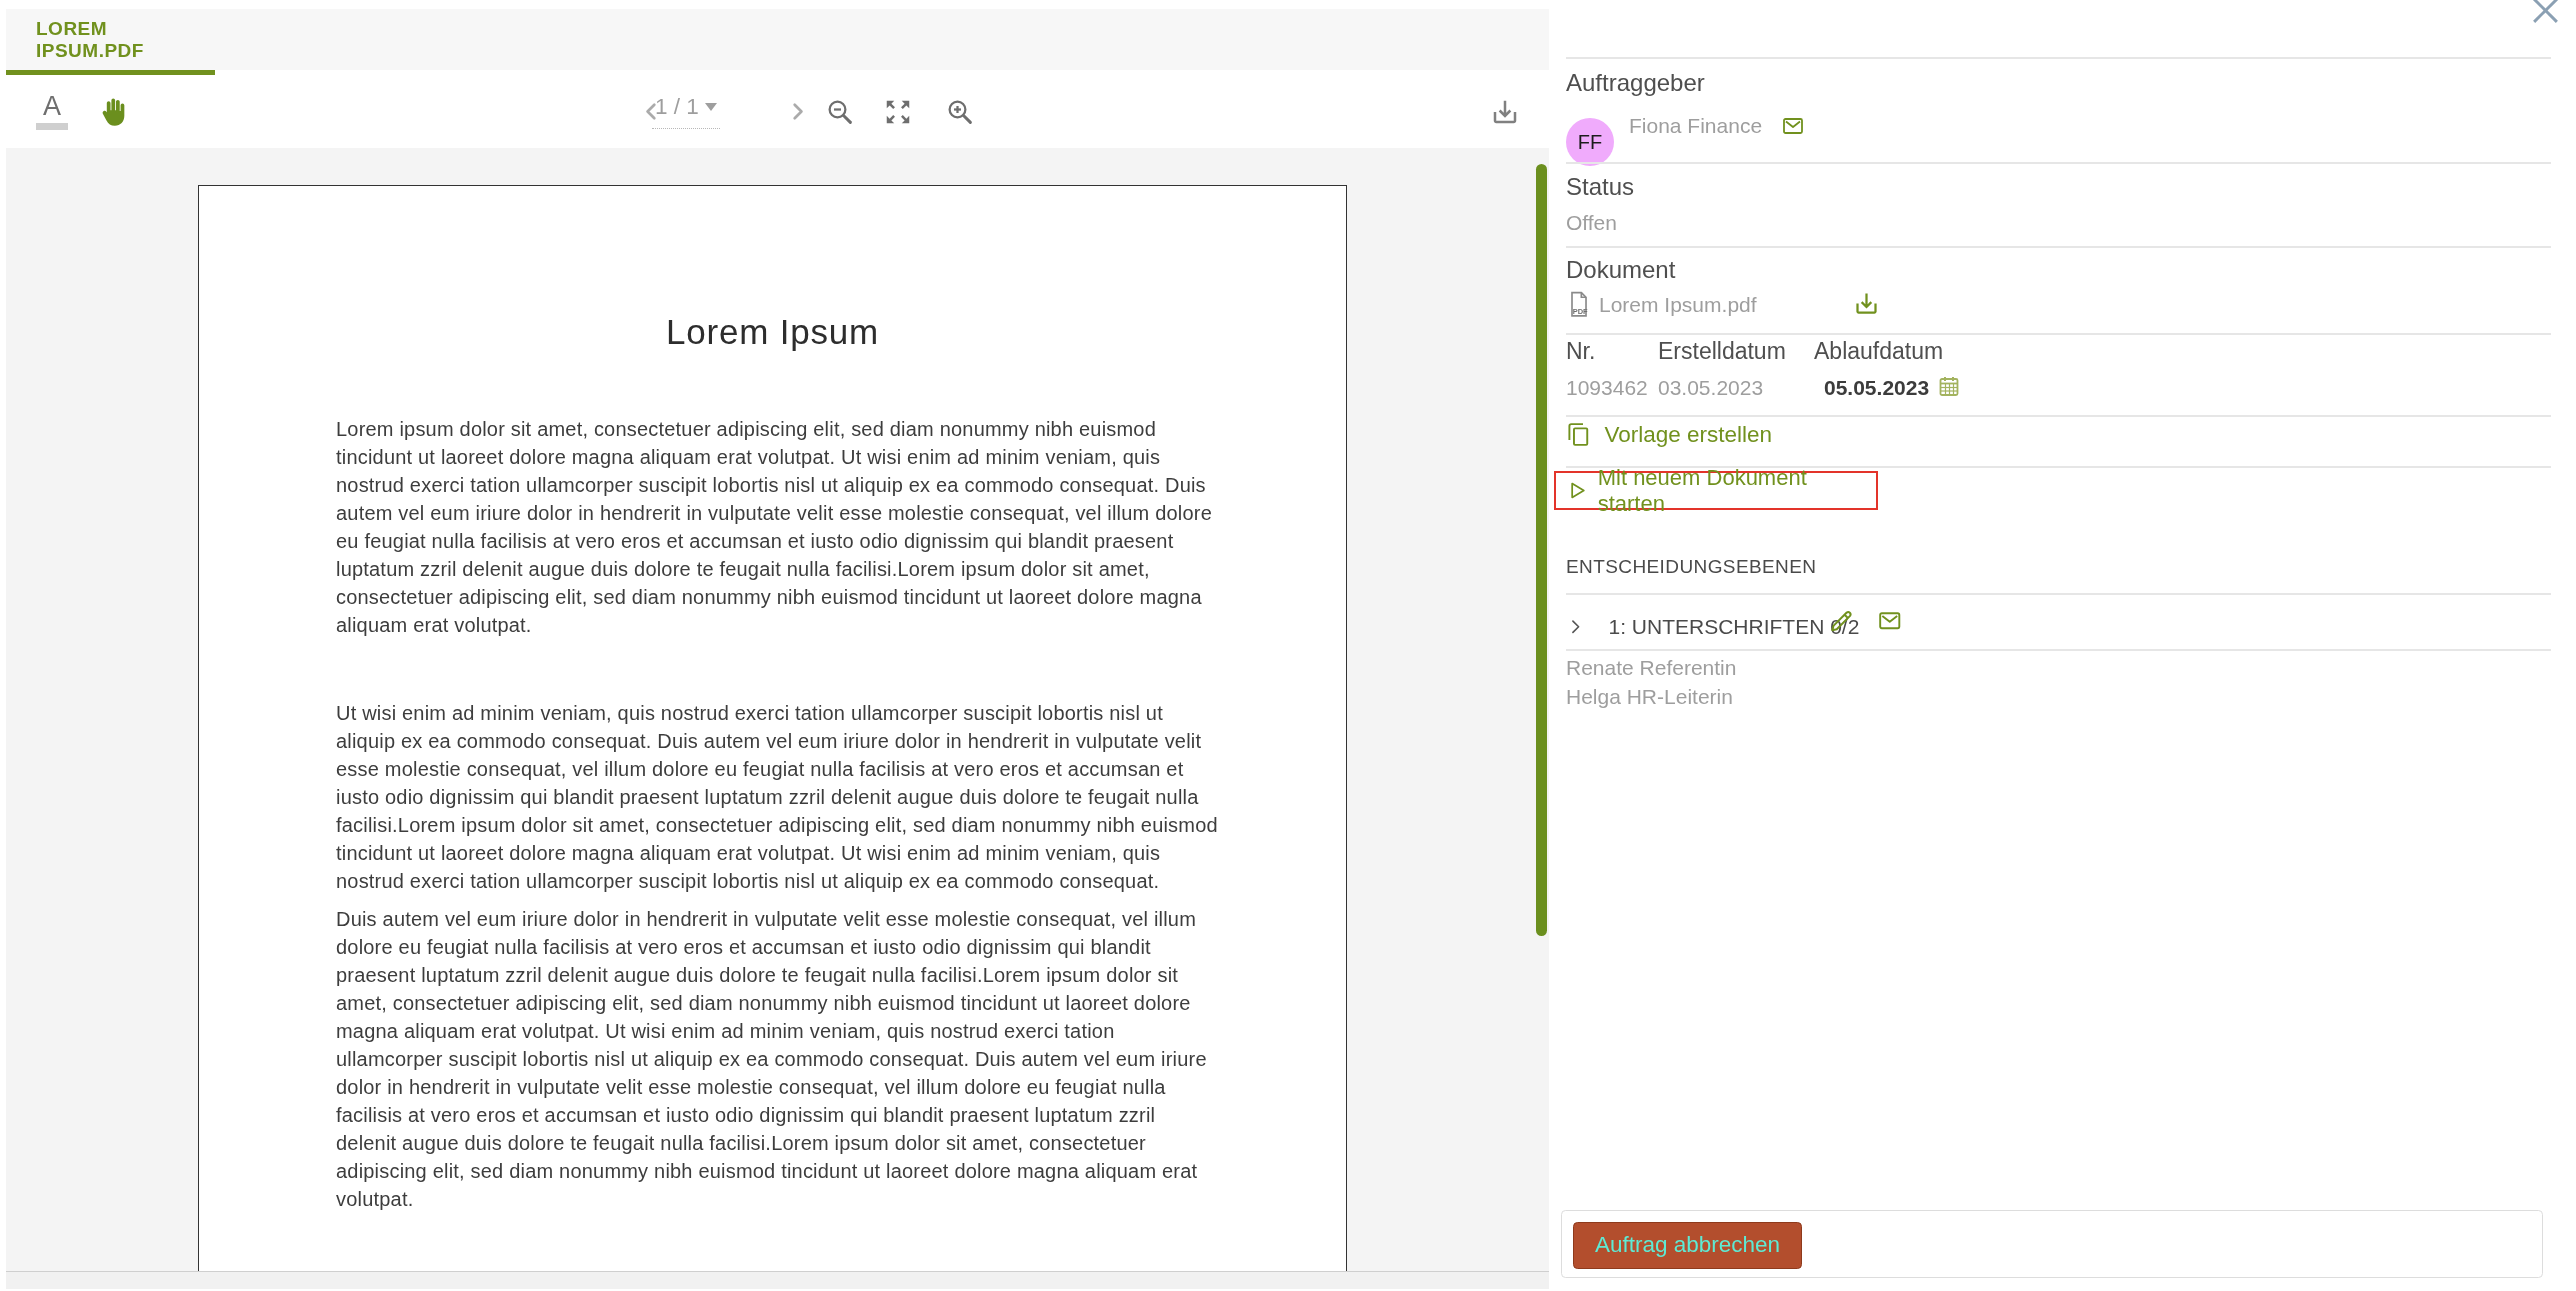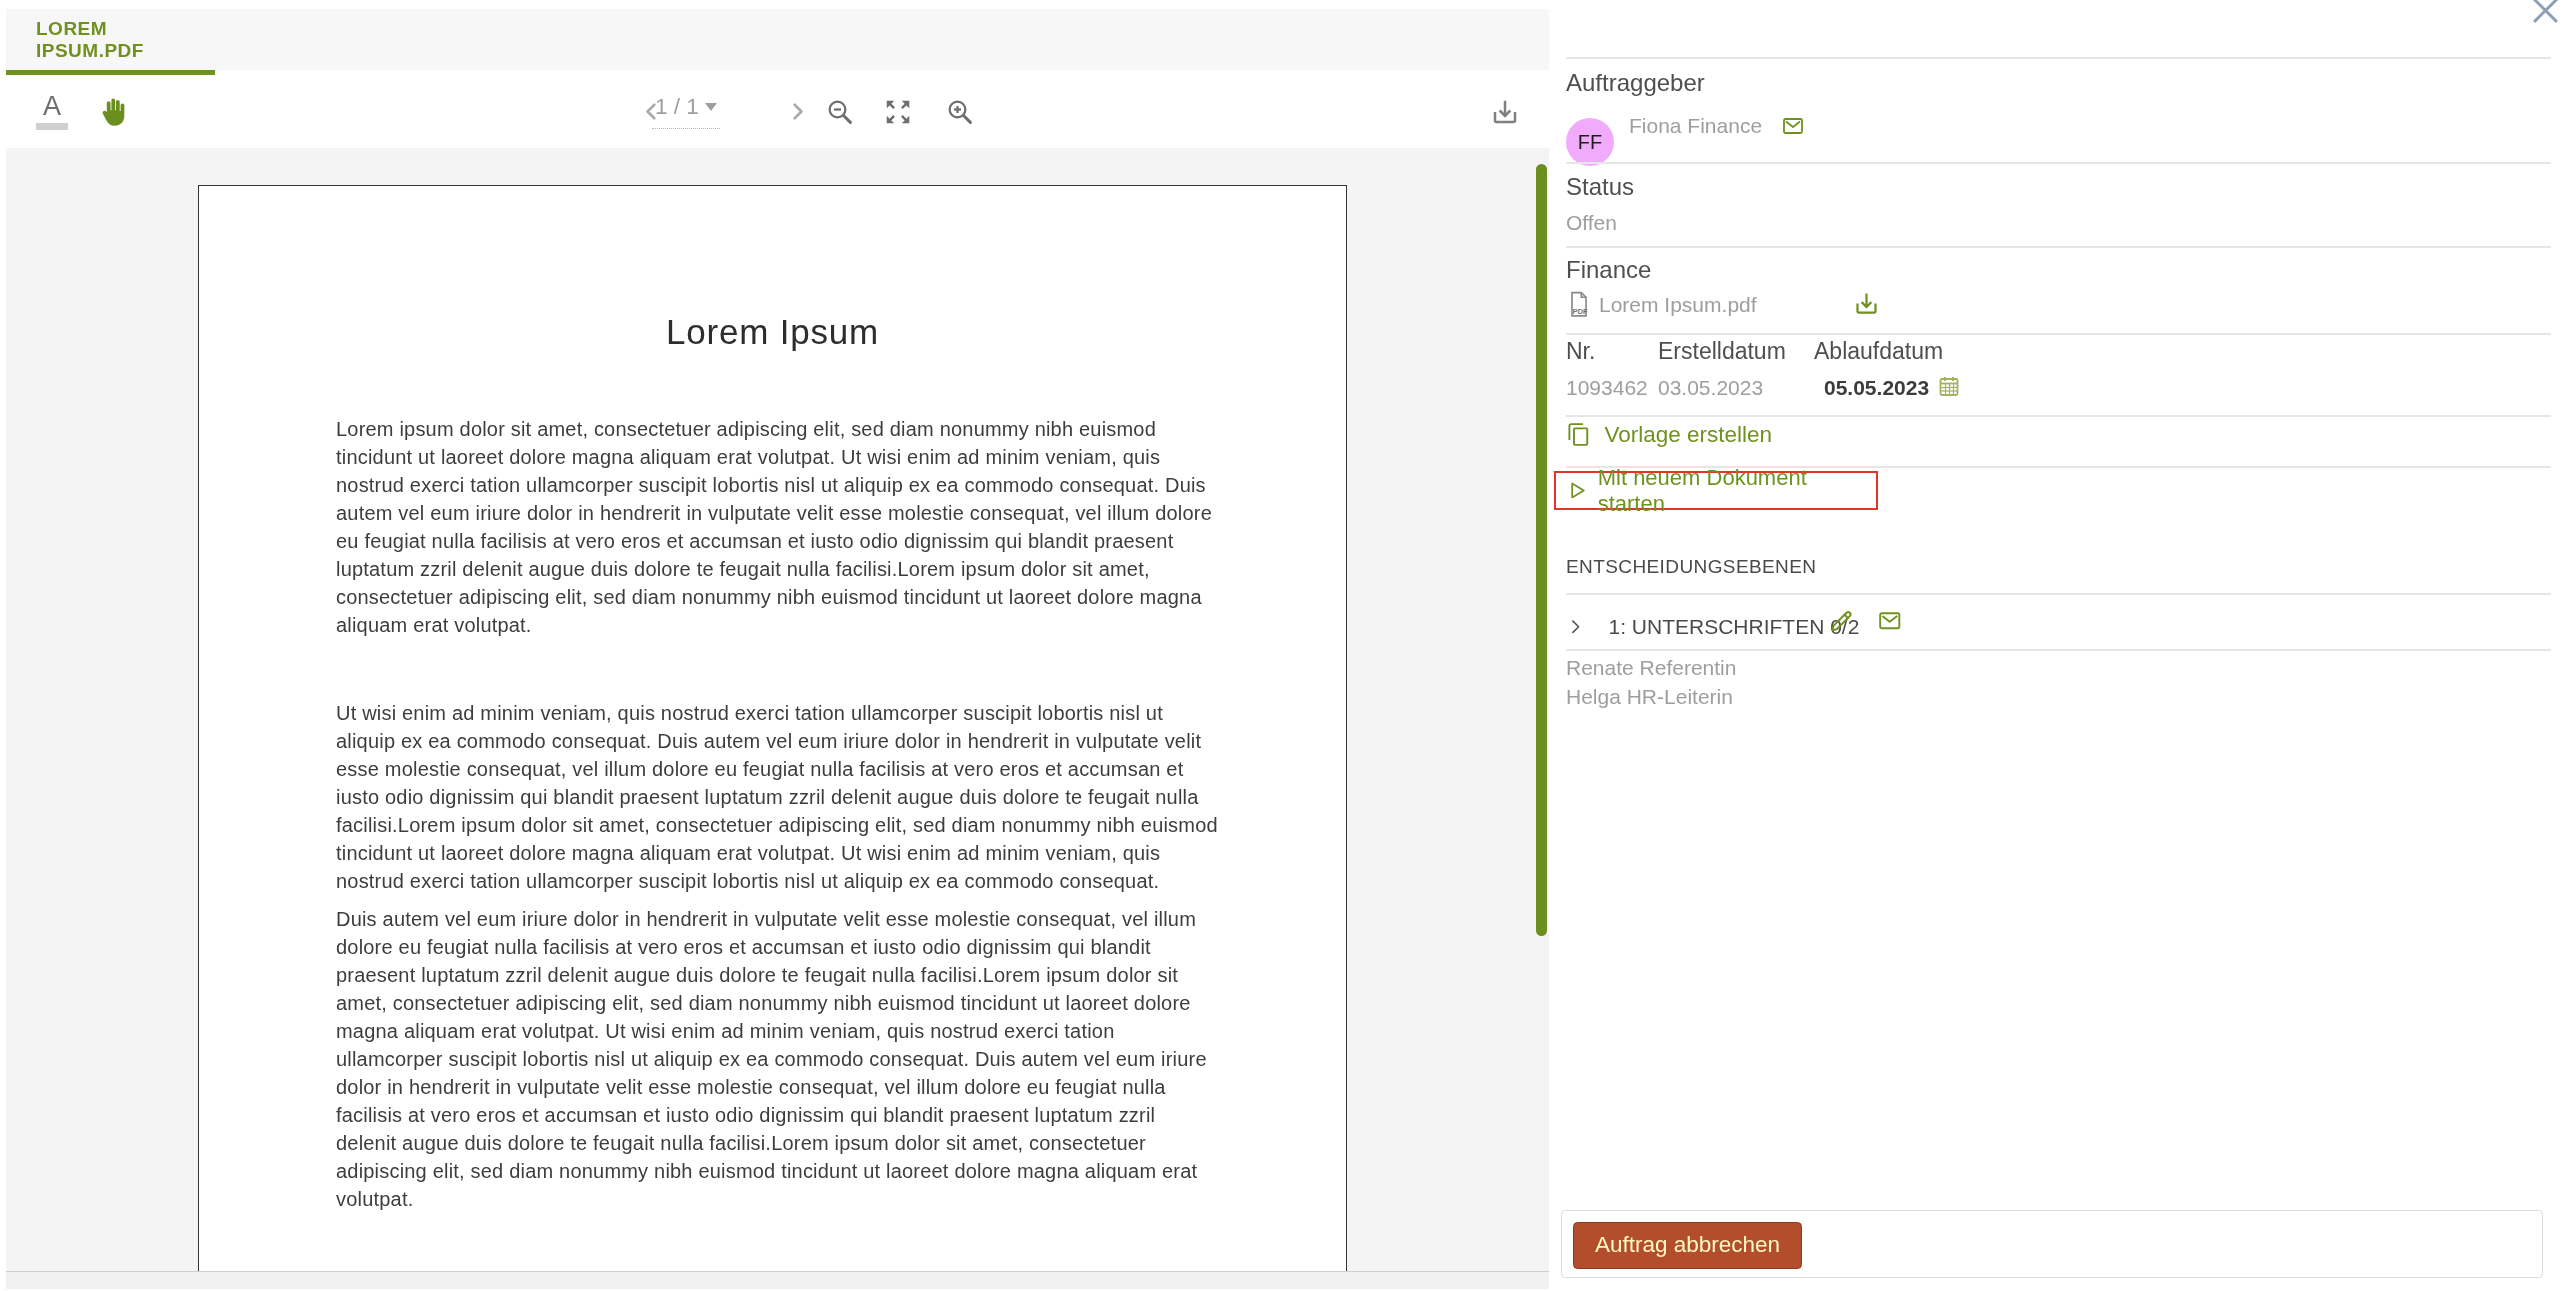--- a/index.html
+++ b/index.html
@@ -51,21 +51,21 @@
   .cal{position:absolute;left:371px;top:374px;cursor:pointer;}
   .link-row{position:absolute;display:flex;align-items:center;gap:13px;color:#71911e;cursor:pointer;}
   .link-text{font-size:22.5px;color:#71911e;}
   .red-box{position:absolute;left:-12px;top:471px;width:324px;height:39px;border:2.3px solid #e3342a;box-sizing:border-box;display:flex;align-items:center;padding-left:10.5px;gap:10.5px;color:#71911e;cursor:pointer;}
   .ebenen-label{position:absolute;left:0;top:556px;font-size:19px;letter-spacing:0.4px;color:#4a4a4a;}
   .level-row{position:absolute;left:0;top:610px;height:33px;display:flex;align-items:center;cursor:pointer;}
   .level-text{font-size:21px;color:#4a4a4a;margin-left:23px;}
   .lvl-edit{position:absolute;left:261px;top:607px;cursor:pointer;}
   .lvl-mail{position:absolute;left:311px;top:608px;cursor:pointer;}
   .footer{position:absolute;left:-5.3px;top:1210px;width:982px;height:68px;background:#fff;border:0.8px solid #dddddd;border-radius:4.5px;box-sizing:border-box;}
-  .cancel-btn{position:absolute;left:11.3px;top:10.5px;height:47px;padding:0 21px;background:#b34e2d;border:1.5px solid #8e3a1c;border-radius:4.5px;color:#fef9c3;font-size:22.5px;display:flex;align-items:center;cursor:pointer;font-family:inherit;}
+  .cancel-btn{position:absolute;left:11.3px;top:10.5px;height:47px;padding:0 21px;background:#b34e2d;border:1.5px solid #8e3a1c;border-radius:4.5px;color:#5eead4;font-size:22.5px;display:flex;align-items:center;cursor:pointer;font-family:inherit;}
   .close-x{position:absolute;left:2526px;top:-9px;cursor:pointer;}
   .green-scrollbar{position:absolute;left:1536px;top:164px;width:11.3px;height:772px;background:#6b8f1e;border-radius:6px;cursor:pointer;z-index:5;}
   svg{display:block;}
 </style>
 </head>
 <body>
 
 <div class="left-panel">
 
   <div class="tabbar">
@@ -157,21 +157,21 @@
       <rect x="3" y="5" width="18" height="14" rx="1.5" fill="none" stroke="#71911e" stroke-width="1.8"></rect>
       <path d="M5 7.5l7 5.5 7-5.5" fill="none" stroke="#71911e" stroke-width="1.8" stroke-linejoin="round"></path>
     </svg>
   </div>
   <div class="hr" style="top:162px;"></div>
 
   <div class="sec-label" style="top:173px;">Status</div>
   <div class="gray-val" style="top:211px;">Offen</div>
   <div class="hr" style="top:246px;"></div>
 
-  <div class="sec-label" style="top:256px;">Finance</div>
+  <div class="sec-label" style="top:256px;">Dokument</div>
   <div class="doc-row">
     <svg width="25.5" height="27" viewBox="0 0 24 26">
       <path d="M5.5 1.5h9l4.5 4.5v18H5.5z" fill="none" stroke="#8a8a8a" stroke-width="1.6"></path>
       <path d="M14.5 1.5V6H19" fill="none" stroke="#8a8a8a" stroke-width="1.6"></path>
       <text x="6.2" y="22.5" font-size="7.2" font-weight="700" fill="#6f6f6f" font-family="Liberation Sans, sans-serif">PDF</text>
     </svg>
     <span class="doc-name">Lorem Ipsum.pdf</span>
   </div>
   <div class="doc-dl">
     <svg width="27" height="27" viewBox="0 0 24 24">

